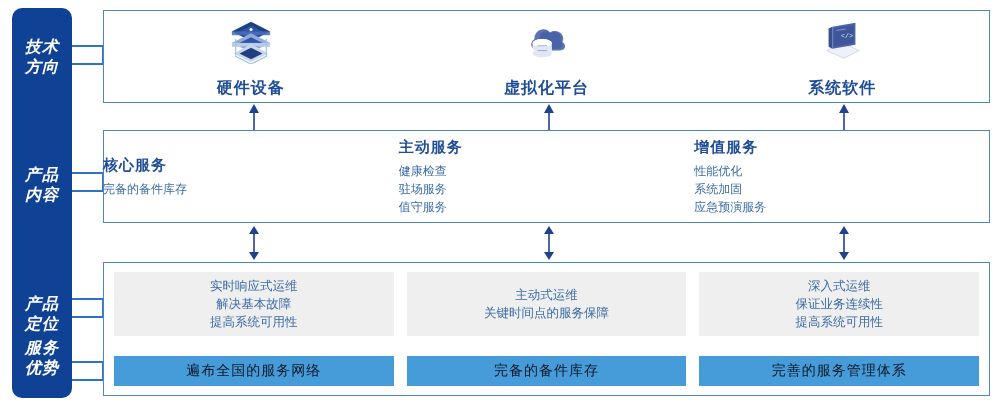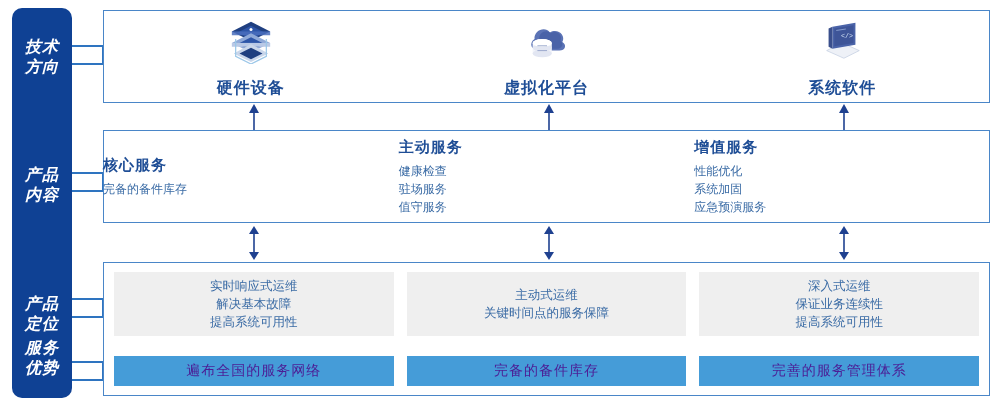--- a/index.html
+++ b/index.html
@@ -168,21 +168,21 @@
     color: #3a6ba5;
     line-height: 18px;
   }
   .blue-bar {
     margin-top: 20px;
     background: #459cd8;
     height: 32px;
     display: flex;
     align-items: center;
     justify-content: center;
-    color: #4c1d95;
+    color: #0f172a;
     font-size: 14px;
     letter-spacing: 1px;
   }
 
   
   .arrow-up, .arrow-both {
     position: absolute;
   }
 </style>
 </head>

